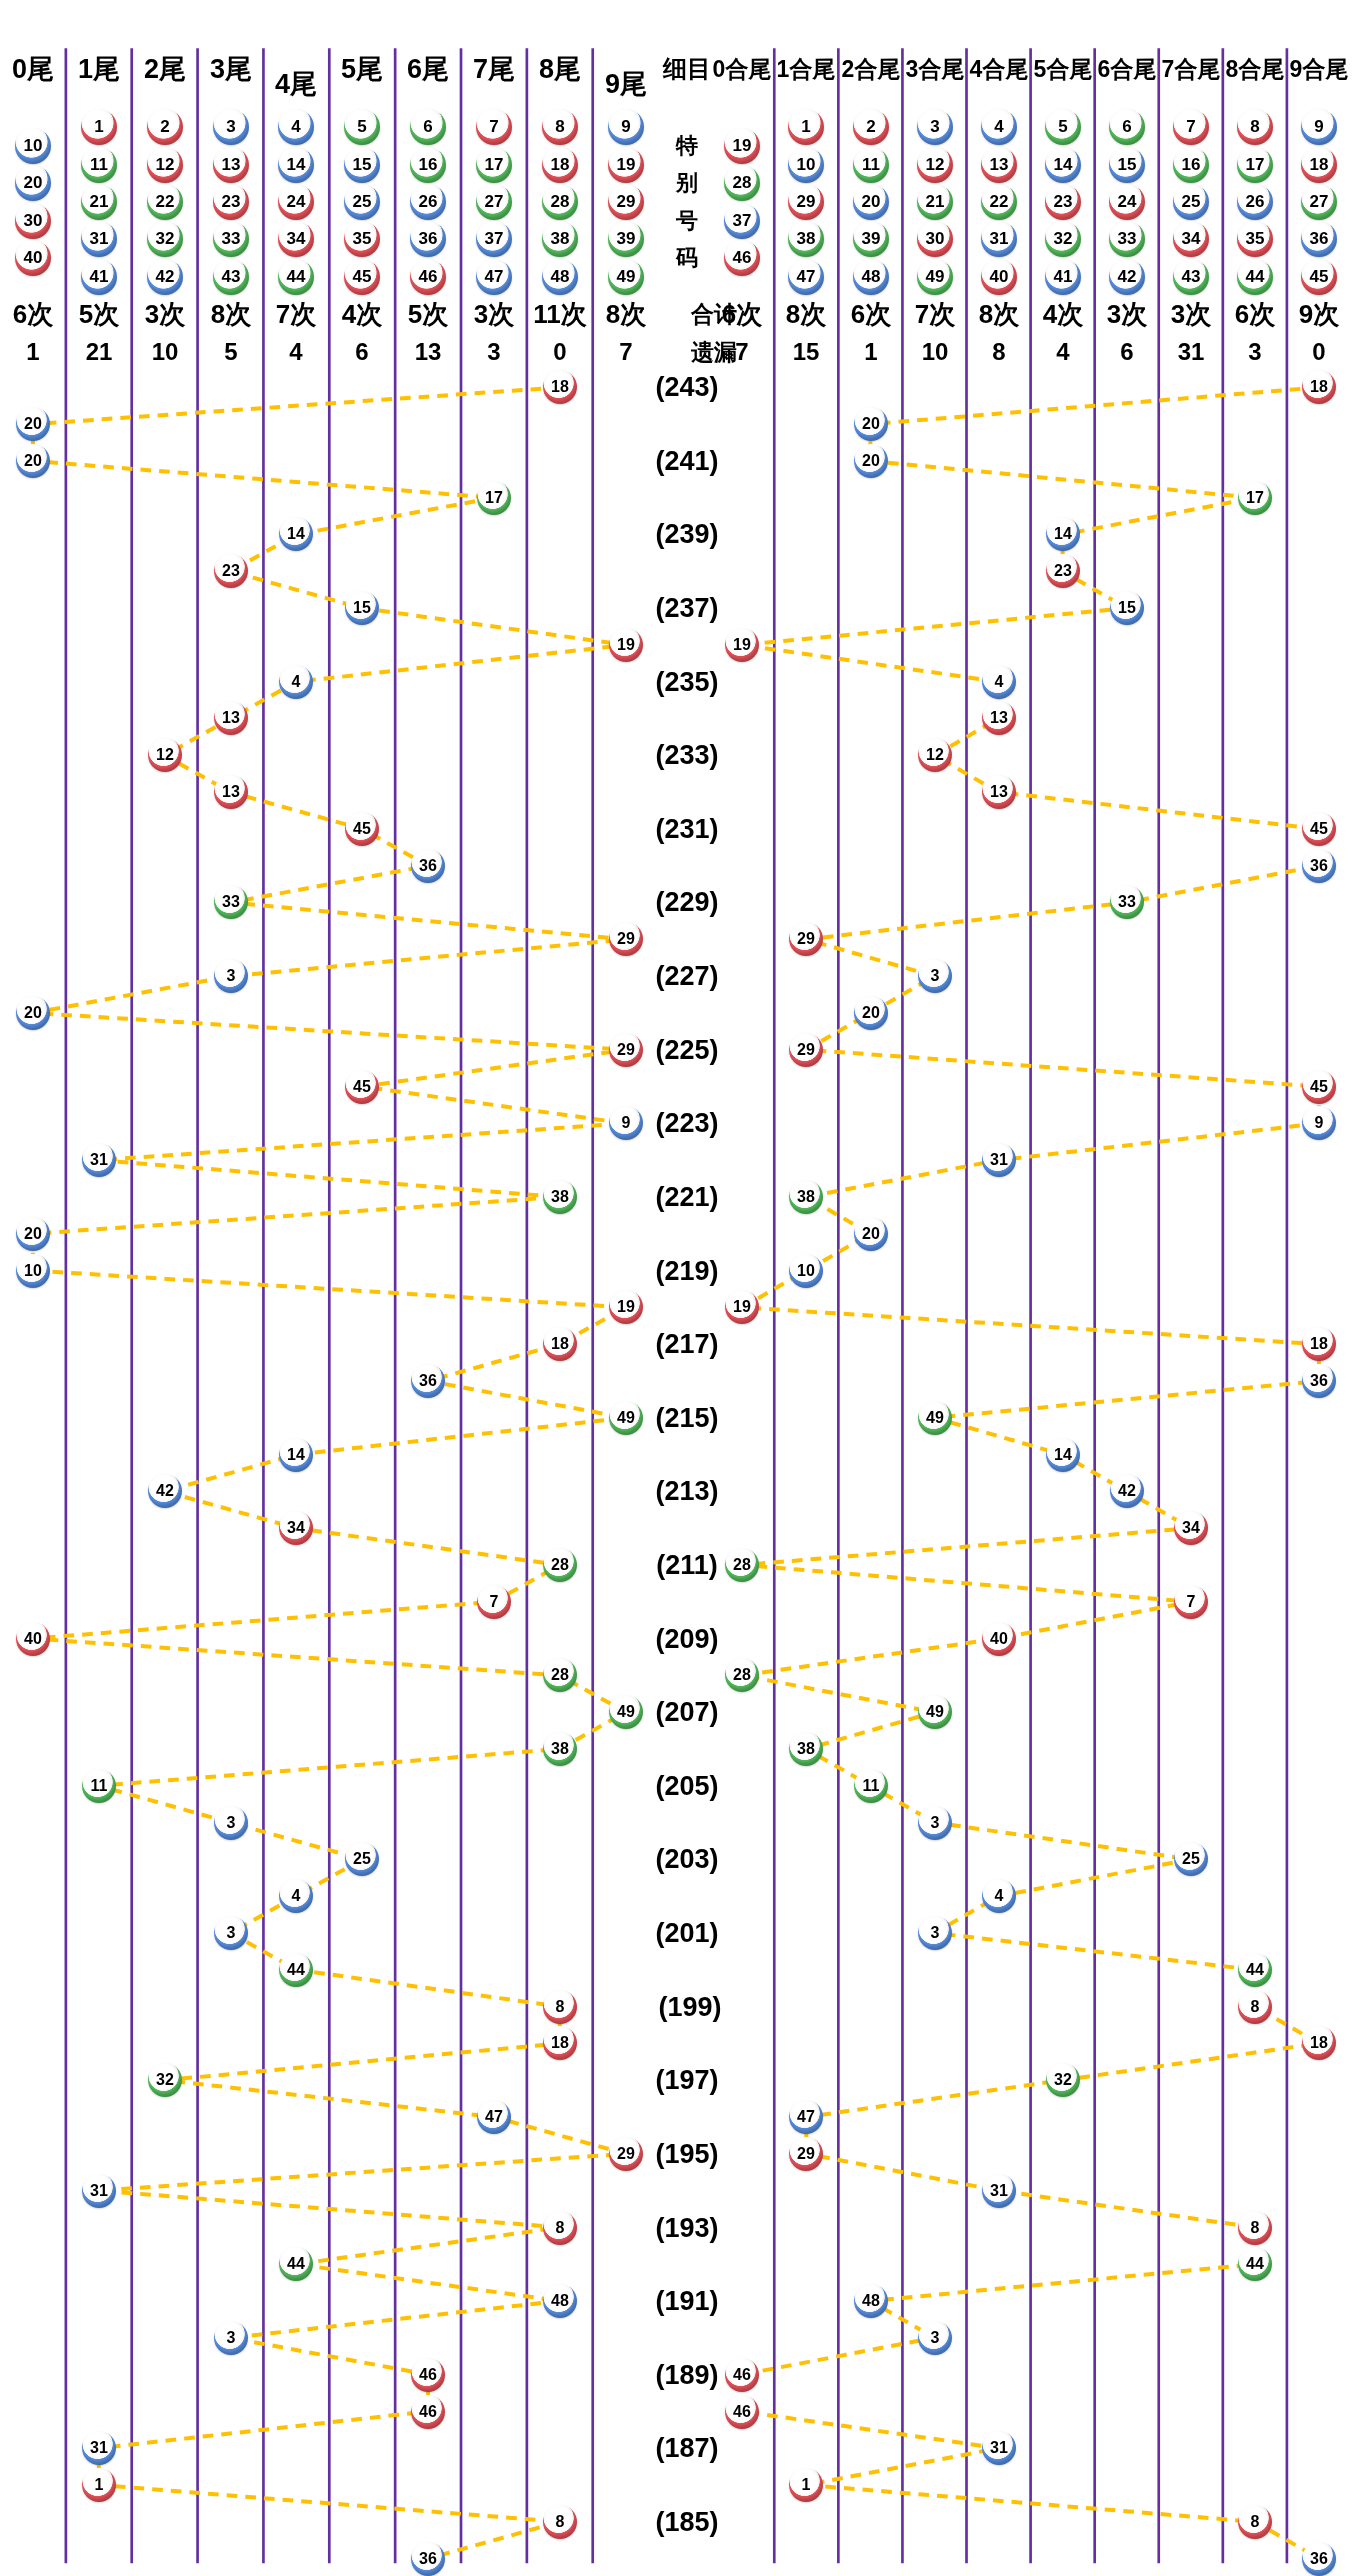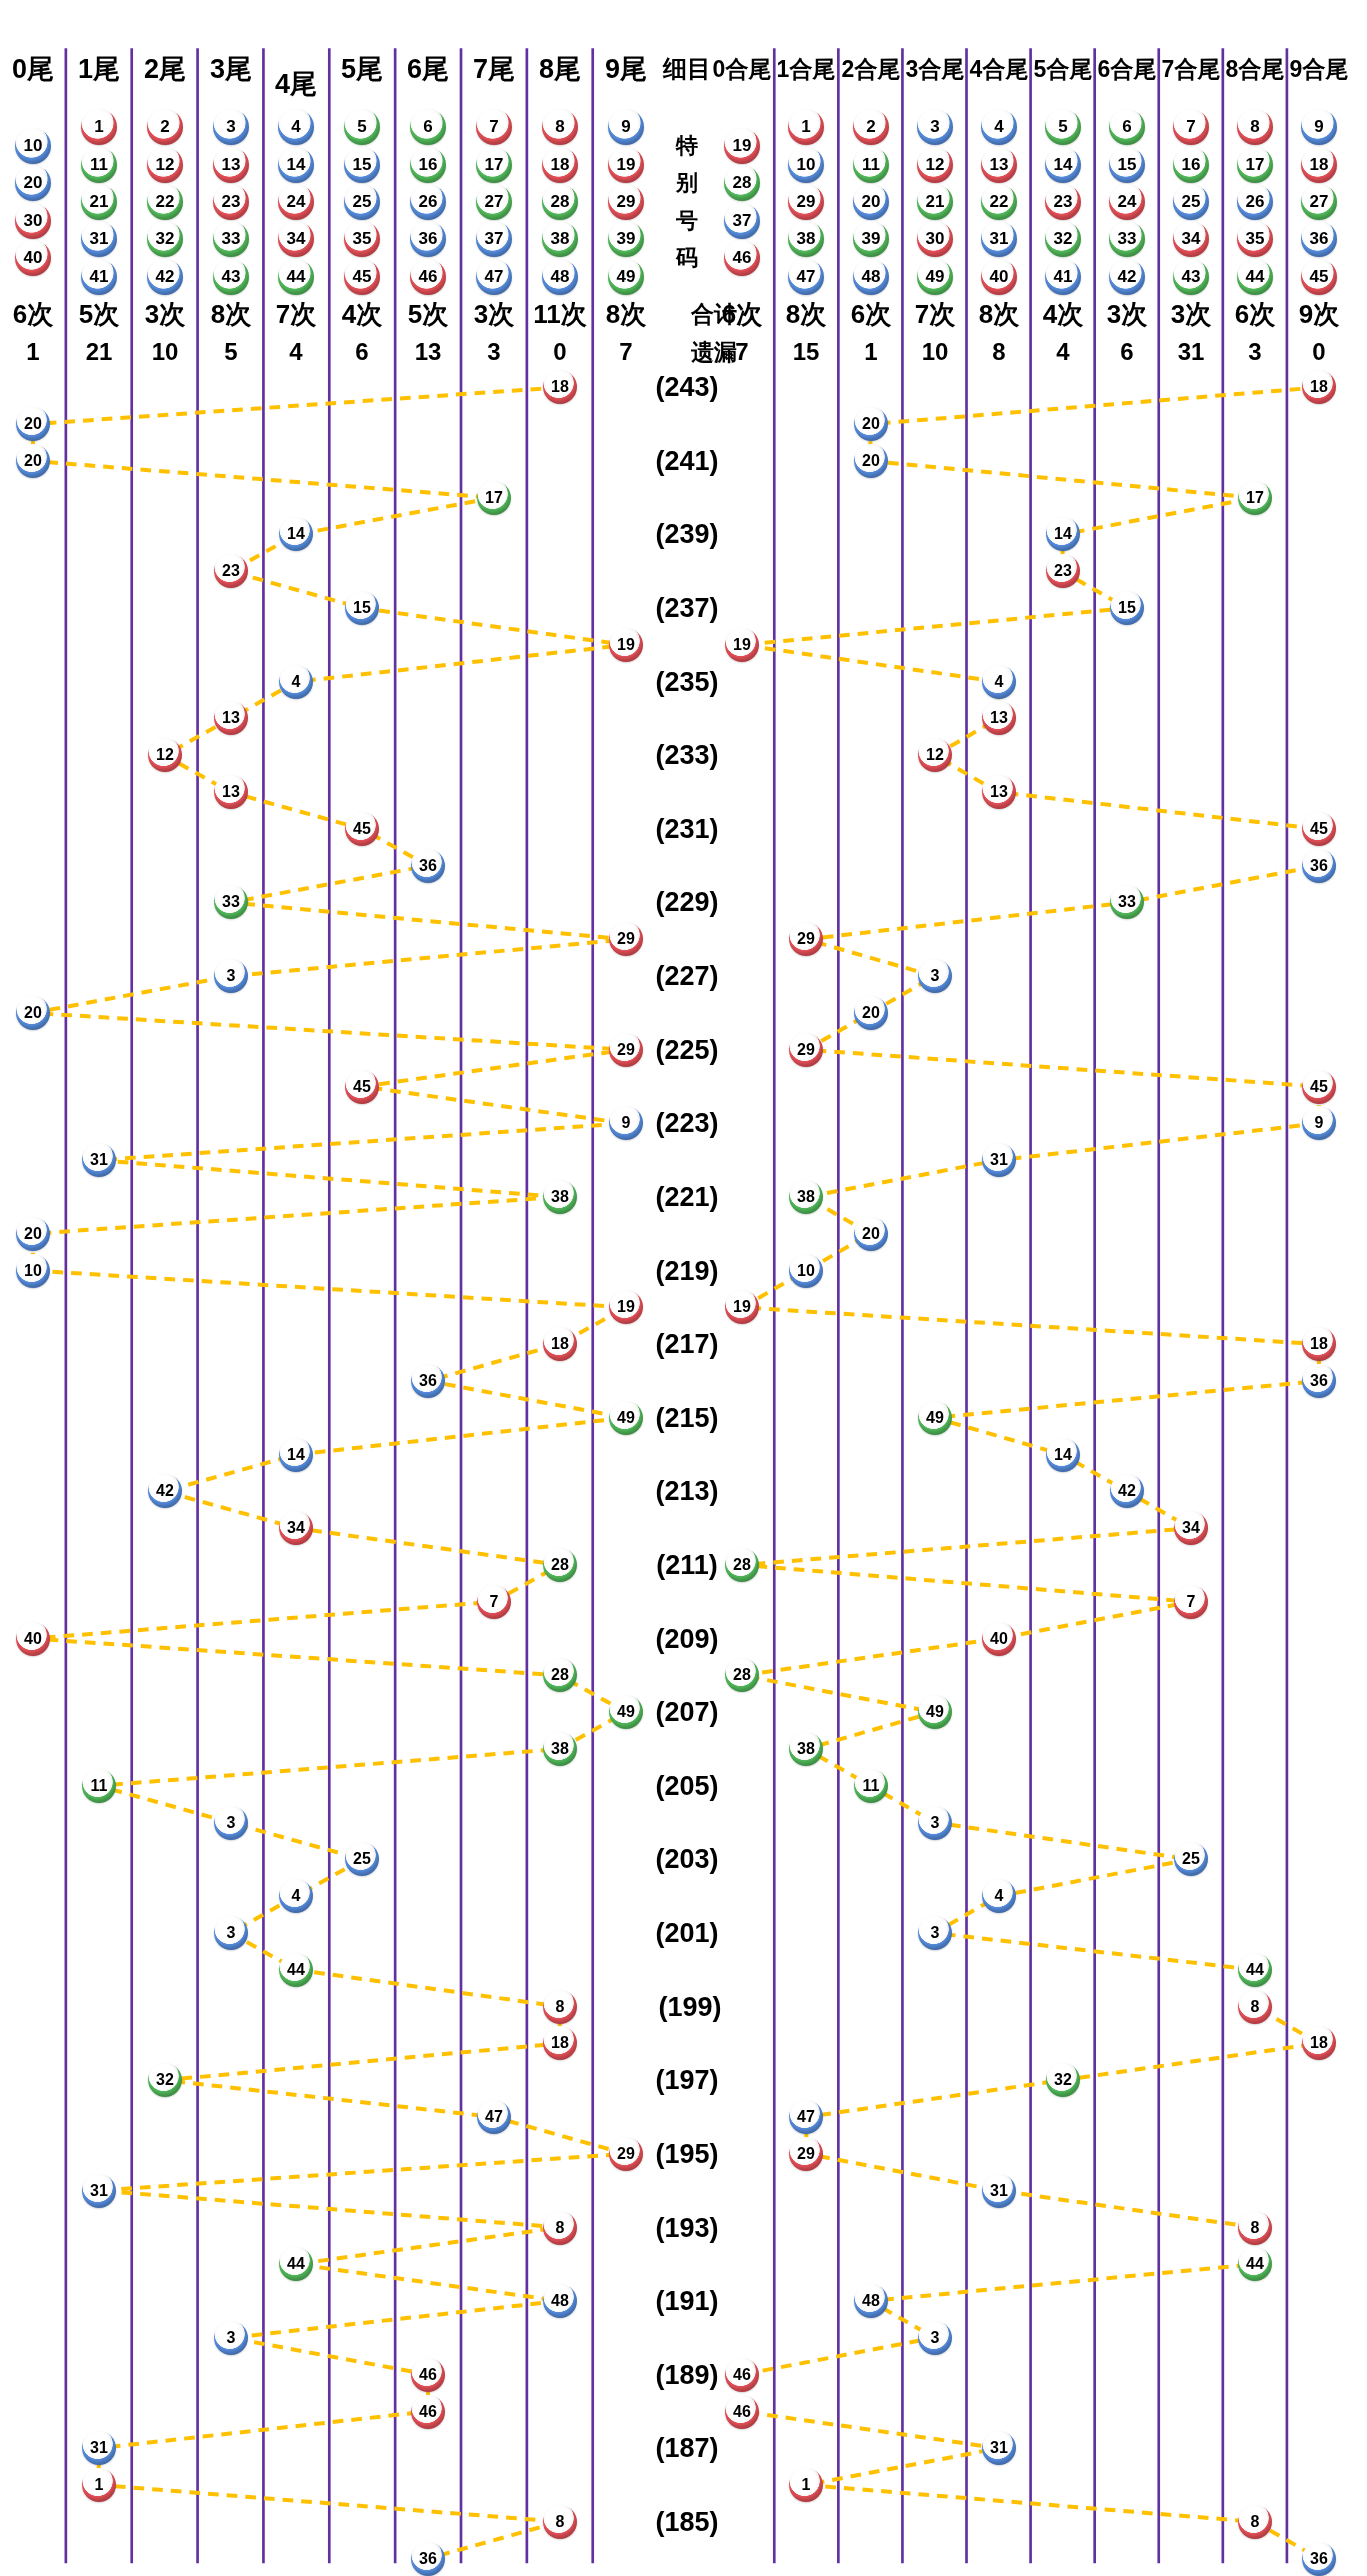--- a/index.html
+++ b/index.html
@@ -61,21 +61,21 @@
   <div id="header-area">
       <div class="col-header tail" style="left: 33px; top: 69px;">0尾</div>
       <div class="col-header tail" style="left: 99px; top: 69px;">1尾</div>
       <div class="col-header tail" style="left: 165px; top: 69px;">2尾</div>
       <div class="col-header tail" style="left: 231px; top: 69px;">3尾</div>
       <div class="col-header tail" style="left: 296px; top: 84px;">4尾</div>
       <div class="col-header tail" style="left: 362px; top: 69px;">5尾</div>
       <div class="col-header tail" style="left: 428px; top: 69px;">6尾</div>
       <div class="col-header tail" style="left: 494px; top: 69px;">7尾</div>
       <div class="col-header tail" style="left: 560px; top: 69px;">8尾</div>
-      <div class="col-header tail" style="left: 626px; top: 69px;">9尾</div>
+      <div class="col-header tail" style="left: 626px; top: 84px;">9尾</div>
       <div class="col-header mid" style="left: 687px; top: 69px;">细目</div>
       <div class="col-header sum" style="left: 742px; top: 69px;">0合尾</div>
       <div class="col-header sum" style="left: 806px; top: 69px;">1合尾</div>
       <div class="col-header sum" style="left: 871px; top: 69px;">2合尾</div>
       <div class="col-header sum" style="left: 935px; top: 69px;">3合尾</div>
       <div class="col-header sum" style="left: 999px; top: 69px;">4合尾</div>
       <div class="col-header sum" style="left: 1063px; top: 69px;">5合尾</div>
       <div class="col-header sum" style="left: 1127px; top: 69px;">6合尾</div>
       <div class="col-header sum" style="left: 1191px; top: 69px;">7合尾</div>
       <div class="col-header sum" style="left: 1255px; top: 69px;">8合尾</div>

